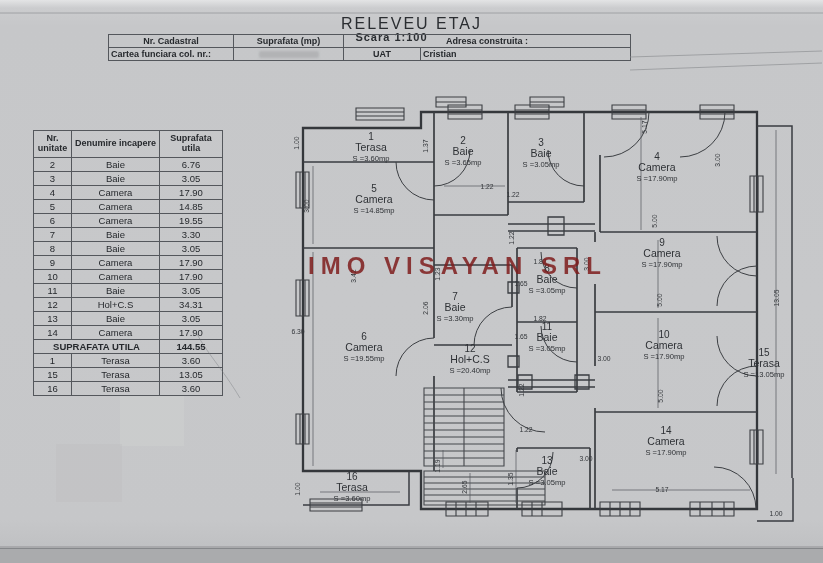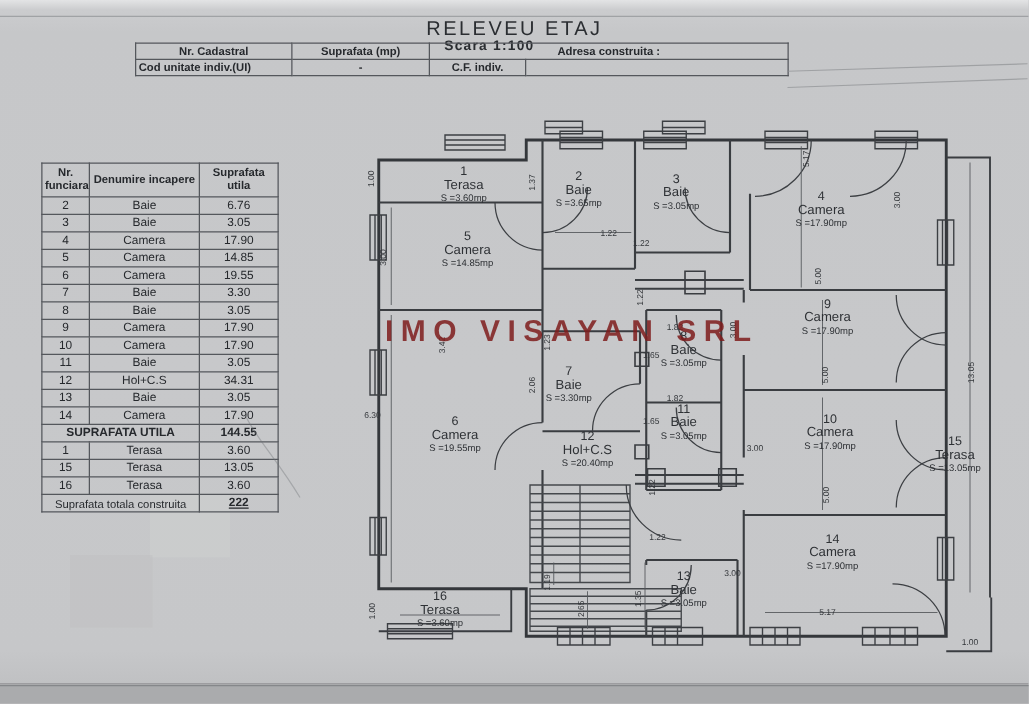--- a/index.html
+++ b/index.html
@@ -75,37 +75,39 @@
       <col style="width:77px">
       <col style="width:210px">
     </colgroup>
   <tbody>
       <tr>
     <td>Nr. Cadastral</td>
     <td>Suprafata (mp)</td>
     <td colspan="2">Adresa construita :</td>
   </tr>
   <tr>
-    <td class="left">Cod unitate indiv.(UI)</td>
-    <td>-</td>
-    <td>C.F. indiv.</td>
-    <td class="left"></td>
+    <td class="left">Cartea funciara col. nr.:</td>
+    <td>
+          <div class="redact2"></div>
+        </td>
+    <td>UAT</td>
+    <td class="left">Cristian</td>
   </tr>
 </tbody>
   </table>
 
 <table class="rooms-table">
   <colgroup>
       <col style="width:38px">
       <col style="width:88px">
       <col style="width:63px">
     </colgroup>
   <thead>
     <tr>
-      <th>Nr. funciara</th>
+      <th>Nr. unitate</th>
       <th>Denumire incapere</th>
       <th>Suprafata utila</th>
     </tr>
   </thead>
   <tbody>
       <tr>
         <td>2</td>
         <td>Baie</td>
         <td>6.76</td>
       </tr>
@@ -180,24 +182,20 @@
       </tr>
       <tr>
         <td>15</td>
         <td>Terasa</td>
         <td>13.05</td>
       </tr>
       <tr>
         <td>16</td>
         <td>Terasa</td>
         <td>3.60</td>
-      </tr>
-      <tr>
-        <td colspan="2" class="rt-tot-lbl">Suprafata totala construita</td>
-        <td class="rt-tot-val">222</td>
       </tr>
     </tbody>
 </table>
 
 <svg id="plan-svg" width="823" height="563" viewBox="0 0 823 563">
 
   <g stroke="#8f9194" stroke-width="1" fill="none" opacity="0.7">
     <path d="M0,13 H823"></path>
     <path d="M630,57 L822,51 M630,70 L822,63"></path>
     <path d="M0,547 H823" stroke="#7d7f82"></path>

